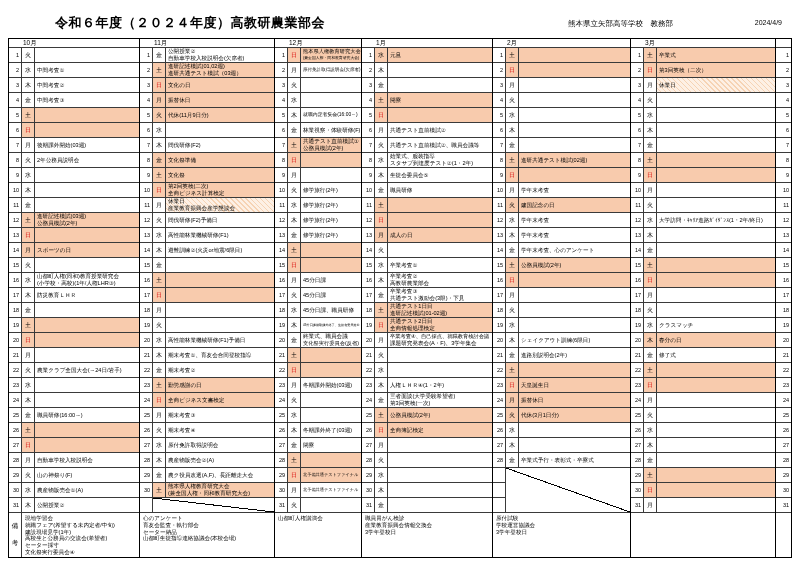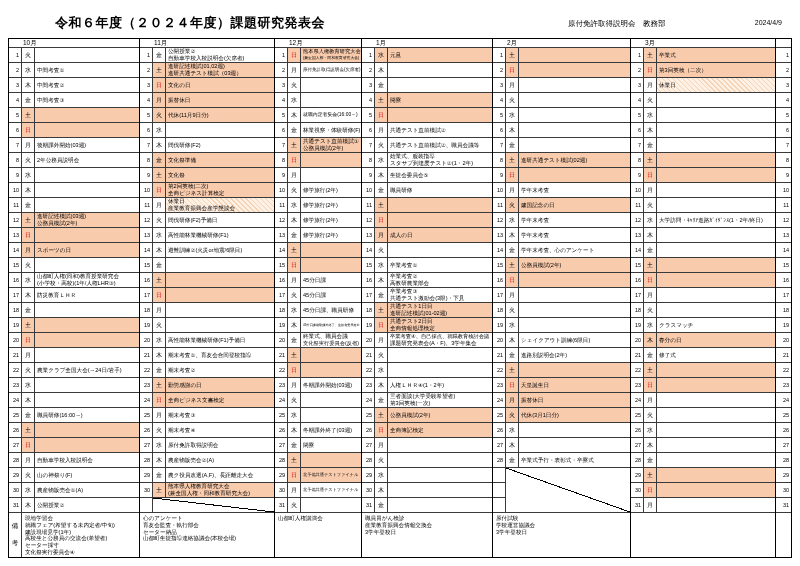--- a/index.html
+++ b/index.html
@@ -28,22 +28,22 @@
   .rln{font-size:5.6px;line-height:6.8px;white-space:nowrap;}
   .blab{display:flex;flex-direction:column;justify-content:space-evenly;align-items:center;
         font-size:6.5px;border-right:1px solid #3a3a3a;}
   .norb{border-bottom:none;}
 </style>
 </head>
 <body>
 
 <div class="wrap">
   <div class="topbar">
-    <div class="title">令和６年度（２０２４年度）課題研究発表会</div>
-    <div class="school">原付免許取得説明会　教務部</div>
+    <div class="title">令和６年度（２０２４年度）高教研農業部会</div>
+    <div class="school">熊本県立矢部高等学校　教務部</div>
     <div class="pdate">2024/4/9</div>
   </div>
   <div class="cal" id="cal">
       <div class="month" style="grid-template-columns: 13px 13px 104px;">
         <div class="mh" style="grid-area: 1 / 1 / auto / 4;">10月</div>
         <div class="c num" style="grid-area: 2 / 1;">1</div>
         <div class="c wd" style="grid-area: 2 / 2;">火</div>
         <div class="c ev" style="grid-area: 2 / 3;"></div>
         <div class="c num" style="grid-area: 3 / 1;">2</div>
         <div class="c wd" style="grid-area: 3 / 2;">水</div>

